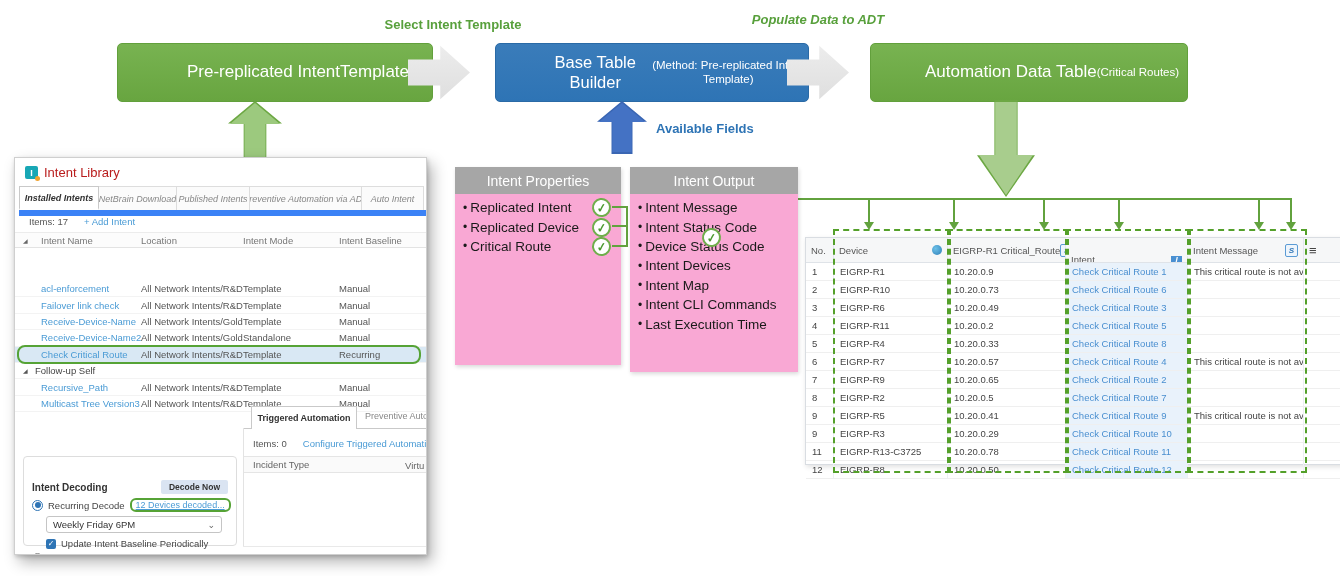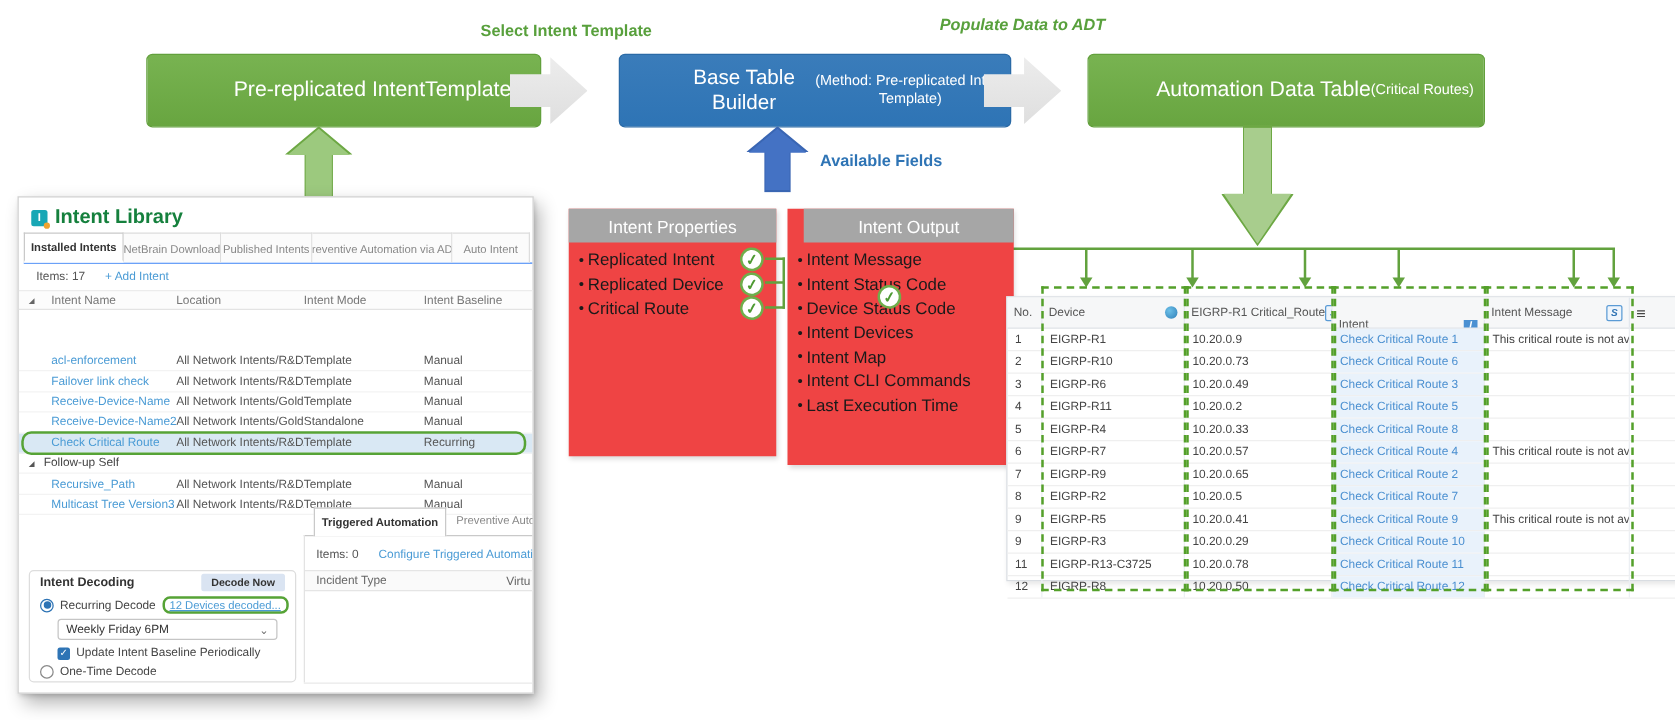--- a/index.html
+++ b/index.html
@@ -28,21 +28,21 @@
       clip-path:polygon(30% 0%,70% 0%,70% 57%,100% 57%,50% 100%,0% 57%,30% 57%);}
 
   
   .hline{position:absolute;height:2px;background:#62a23e;}
   .vline{position:absolute;width:2px;background:#62a23e;}
   .stub{top:199px;height:25px;}
   .ah{position:absolute;top:222px;width:0;height:0;border-left:5px solid transparent;
       border-right:5px solid transparent;border-top:8px solid #62a23e;}
 
   
-  .gpanel{position:absolute;background:#ef4444;box-shadow:1px 2px 4px rgba(0,0,0,.15);}
+  .gpanel{position:absolute;background:#f9a8d4;box-shadow:1px 2px 4px rgba(0,0,0,.15);}
   .gpanel .ghead{height:27px;background:#a6a6a6;color:#fff;font-size:14px;display:flex;
       align-items:center;justify-content:center;}
   .plist{position:absolute;left:6px;right:4px;top:31px;}
   .pitem,.oitem{display:flex;align-items:center;height:19.4px;font-size:13.5px;color:#1a1a1a;white-space:nowrap;}
   .bullet{margin:0 3px 0 2px;font-size:12px;}
   .check{width:15px;height:15px;min-width:15px;border:2px solid #6fae4b;border-radius:50%;background:#fff;
       color:#4e9a33;font-size:12px;font-weight:bold;display:flex;align-items:center;justify-content:center;
       transform:rotate(-8deg);}
   .pitem .check{margin-left:auto;margin-right:6px;}
   .ock{position:absolute;left:66px;top:30px;}
@@ -75,22 +75,22 @@
   .scrollup{position:absolute;right:9px;top:29px;font-size:6px;color:#999;}
 
   
   .lib{position:absolute;left:14px;top:157px;width:411px;height:396px;background:#fff;
        border:1px solid #cfcfcf;box-shadow:5px 7px 14px rgba(0,0,0,.3),1px 2px 4px rgba(0,0,0,.18);
        overflow:hidden;}
   .ltitle{position:absolute;left:10px;top:7px;display:flex;align-items:center;gap:6px;}
   .libicon{width:13px;height:13px;background:#18a7b5;border-radius:2px;color:#fff;font-size:9px;font-weight:bold;
        display:flex;align-items:center;justify-content:center;position:relative;}
   .libicon::after{content:"";position:absolute;right:-2px;bottom:-2px;width:5px;height:5px;border-radius:50%;background:#f0a330;}
-  .ltitle .t{font-size:16px;font-weight:bold;color:#15803d;}
-  .ltabs{position:absolute;left:4px;top:28px;right:0;height:24px;display:flex;border-bottom:1px solid #3b82f6;}
+  .ltitle .t{font-size:13px;font-weight:normal;color:#b91c1c;}
+  .ltabs{position:absolute;left:4px;top:28px;right:0;height:24px;display:flex;border-bottom:6px solid #3b82f6;font-style:italic;}
   .ltab{box-sizing:border-box;height:24px;display:flex;align-items:center;justify-content:center;font-size:9px;
        color:#888;background:#fbfbfb;border-top:1px solid #ddd;border-right:1px solid #ddd;white-space:nowrap;overflow:hidden;}
   .ltab.active{background:#fff;border:1px solid #c9c9c9;border-bottom:2px solid #fff;margin-bottom:-1px;
        font-weight:bold;color:#333;}
   .litems{position:absolute;left:14px;top:58px;font-size:9.5px;color:#555;display:flex;gap:16px;}
   .bluelink{color:#4a9bd5;}
   .lhead{position:absolute;left:0;top:74px;width:100%;height:16px;display:flex;align-items:center;
        padding-left:26px;box-sizing:border-box;background:#fcfcfc;border-top:1px solid #ececec;
        border-bottom:1px solid #e3e3e3;font-size:9.5px;color:#777;}
   .c-name{width:100px;overflow:hidden;white-space:nowrap;}
@@ -107,21 +107,21 @@
        border:2px solid #56a336;border-radius:8px;pointer-events:none;}
   .lrow.group{padding-left:20px;color:#444;}
   .gtri{position:absolute;left:8px;font-size:6px;color:#555;}
   .lbar{position:absolute;left:0;top:222px;width:100%;height:16px;background:#6f9fc1;color:#fff;
        font-weight:bold;font-size:9.5px;display:flex;align-items:center;padding-left:8px;box-sizing:border-box;}
   .boxA{position:absolute;left:8px;top:246px;width:214px;height:46px;border:1px solid #ddd;border-radius:4px;
        box-sizing:border-box;padding:7px 10px;font-size:9.5px;color:#444;}
   .boxA .row{margin-bottom:7px;white-space:nowrap;}
   .boxA .lab{margin-right:5px;}
   .boxB{position:absolute;left:8px;top:298px;width:214px;height:90px;border:1px solid #ddd;border-radius:4px;
-       box-sizing:border-box;padding:2px 8px;font-size:9.5px;color:#444;}
+       box-sizing:border-box;padding:23px 8px;font-size:9.5px;color:#444;}
   .brow{display:flex;align-items:center;gap:5px;margin-bottom:4px;white-space:nowrap;}
   .btitle{font-weight:bold;font-size:10px;color:#333;}
   .dbtn{margin-left:auto;background:#dae4f2;border-radius:2px;padding:2px 8px;font-size:8.5px;color:#333;font-weight:bold;}
   .radio{width:9px;height:9px;min-width:9px;border:1px solid #8a8a8a;border-radius:50%;background:#fff;position:relative;display:inline-block;}
   .radio.on{border-color:#2e74b5;}
   .radio.on::after{content:"";position:absolute;inset:1.5px;background:#2e74b5;border-radius:50%;}
   .glink{margin-left:auto;border:2px solid #56a336;border-radius:6px;padding:0 4px;color:#4a9bd5;
        text-decoration:underline;font-size:9px;}
   .ddl{margin:0 0 5px 14px;width:176px;height:17px;border:1px solid #c5c5c5;border-radius:3px;display:flex;
        align-items:center;justify-content:space-between;padding:0 6px;box-sizing:border-box;background:#fff;
@@ -219,21 +219,21 @@
           <span class="check">✓</span>
         </div>
       </div>
   </div>
 
   <div class="hline" style="left:612px;top:206px;width:16px;"></div>
   <div class="hline" style="left:612px;top:225px;width:16px;"></div>
   <div class="hline" style="left:612px;top:245px;width:16px;"></div>
   <div class="vline" style="left:626px;top:206px;height:41px;"></div>
 
-  <div class="gpanel" style="left:630px;top:167px;width:168px;height:205px;padding-left:13px;">
+  <div class="gpanel" style="left:630px;top:167px;width:168px;height:205px;">
     <div class="ghead">Intent Output</div>
     <div class="plist" id="outItems" style="top:31px;">
         <div class="oitem">
           <span class="bullet">•</span>
           <span>Intent Message</span>
           <span class="check ock">✓</span>
         </div>
         <div class="oitem">
           <span class="bullet">•</span>
           <span>Intent Status Code</span>

